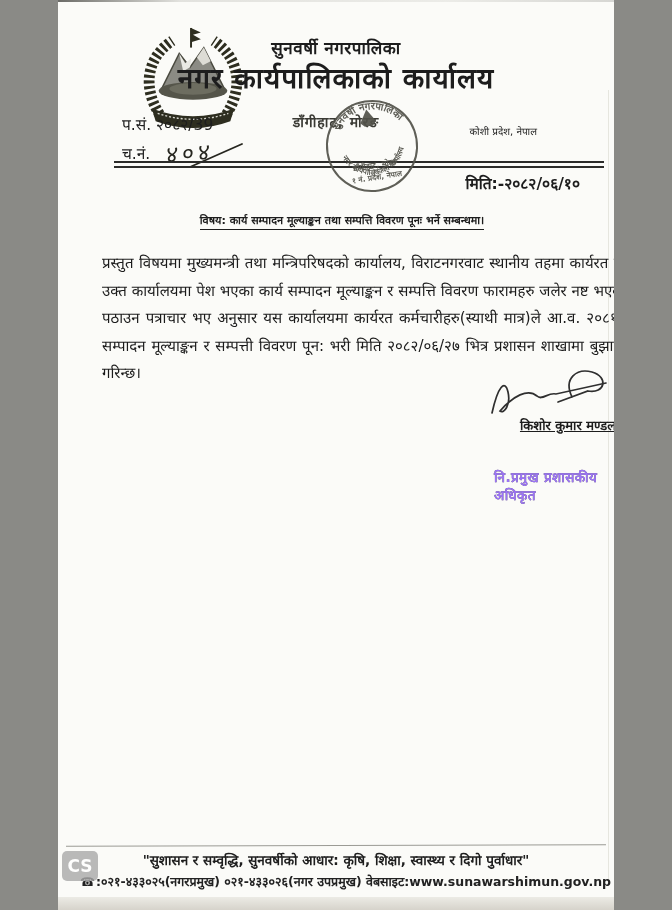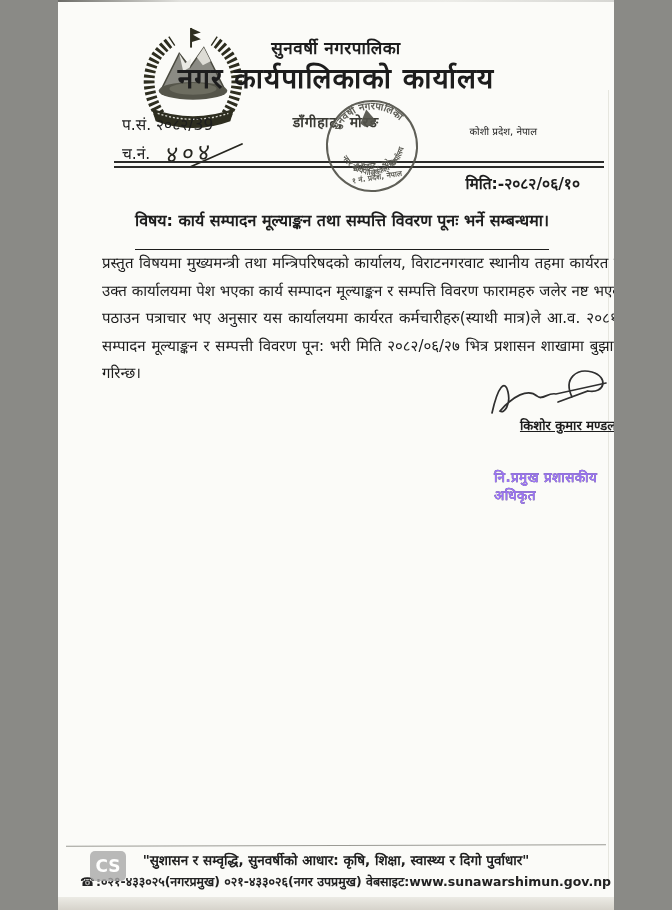--- a/index.html
+++ b/index.html
@@ -36,22 +36,22 @@
     border-top:2px solid #2c2c2a;border-bottom:2px solid #2c2c2a;}
 
   
   .printed-address{position:absolute;left:0;right:0;top:112px;text-align:center;
     font-size:14px;font-weight:600;color:#3a3a34;letter-spacing:1px;}
   .seal-svg{position:absolute;left:264px;top:96px;width:100px;height:100px;
     transform:rotate(-9deg);opacity:.92;}
 
   
   .subject-wrap{position:absolute;left:0;right:0;top:209px;text-align:center;}
-  .subject{display:inline-block;font-size:16px;font-weight:700;
-    border-bottom:1.6px solid #1d1d1d;padding-bottom:18px;margin-left:12px;}
+  .subject{display:inline-block;font-size:11px;font-weight:700;
+    border-bottom:1.6px solid #1d1d1d;padding-bottom:2px;margin-left:12px;}
 
   
   .body-par{position:absolute;left:44px;width:588px;top:250px;margin:0;
     font-size:15px;line-height:27.5px;text-align:justify;text-align-last:left;color:#1b1b1b;}
 
   
   .sig-svg{position:absolute;left:418px;top:366px;}
   .sig-block{position:absolute;left:392px;top:413px;width:236px;text-align:center;}
   .sig-name{font-size:13px;font-weight:600;line-height:26px;text-decoration:underline;}
   .sig-title{font-size:15.5px;font-weight:600;line-height:25px;}
@@ -61,21 +61,21 @@
   
   .footer-rule{position:absolute;left:8px;right:8px;top:845px;border-top:1px solid #9b9b95;
     transform:rotate(-.15deg);}
   .motto{position:absolute;left:0;right:0;top:851px;text-align:center;
     font-size:13.5px;font-weight:700;color:#1e1e1e;}
   .contact-line{position:absolute;left:22px;right:12px;top:873px;text-align:center;
     font-size:12.5px;font-weight:600;color:#222;white-space:nowrap;}
   .phone-icon{font-size:12px;margin-right:1px;}
 
   
-  .watermark{position:absolute;left:32px;top:851px;display:flex;align-items:center;gap:25px;
+  .watermark{position:absolute;left:4px;top:851px;display:flex;align-items:center;gap:25px;
     z-index:5;pointer-events:none;}
   .cs-logo{width:36px;height:30px;border-radius:5px;background:#a9a9a9;opacity:.8;
     color:#fff;font-weight:700;font-size:17px;display:flex;align-items:center;justify-content:center;}
   .wm-text{font-size:23px;color:#b7b7b7;opacity:.8;letter-spacing:.4px;white-space:nowrap;}
 </style>
 </head>
 <body>
 
 <div class="page">
 

